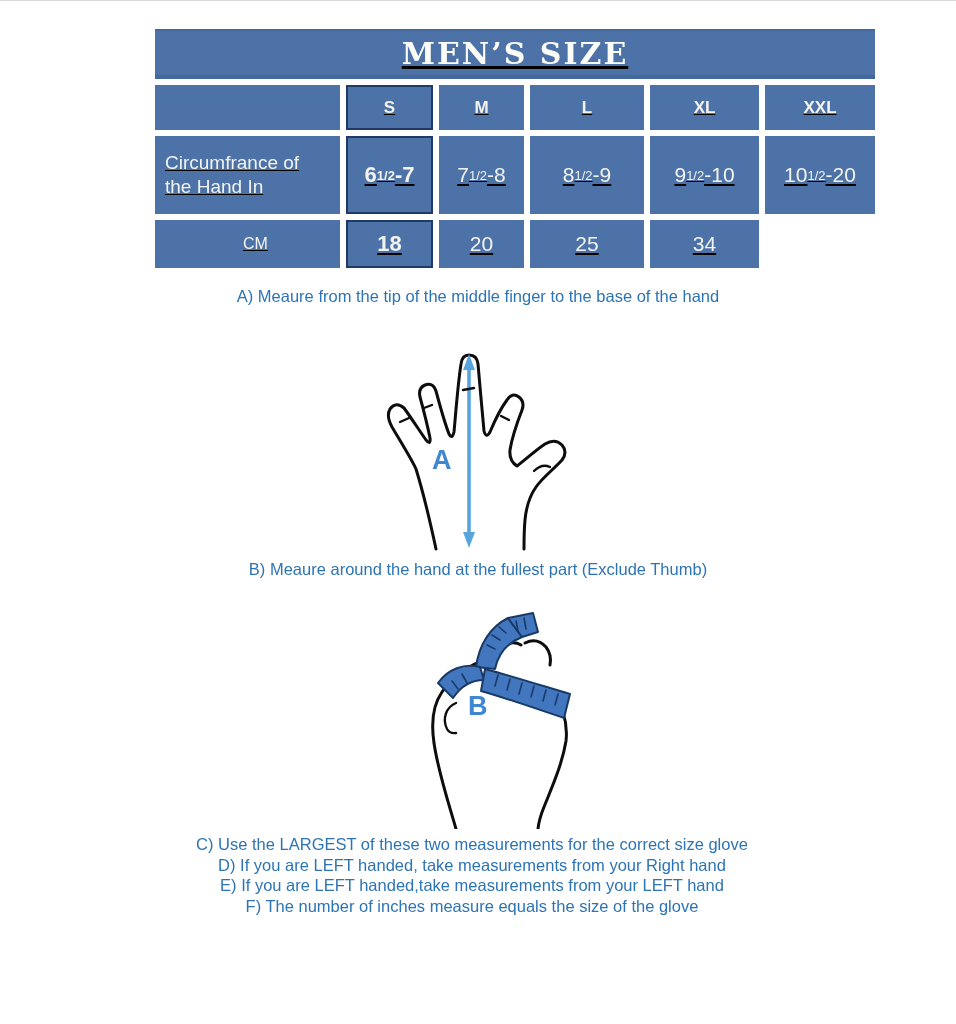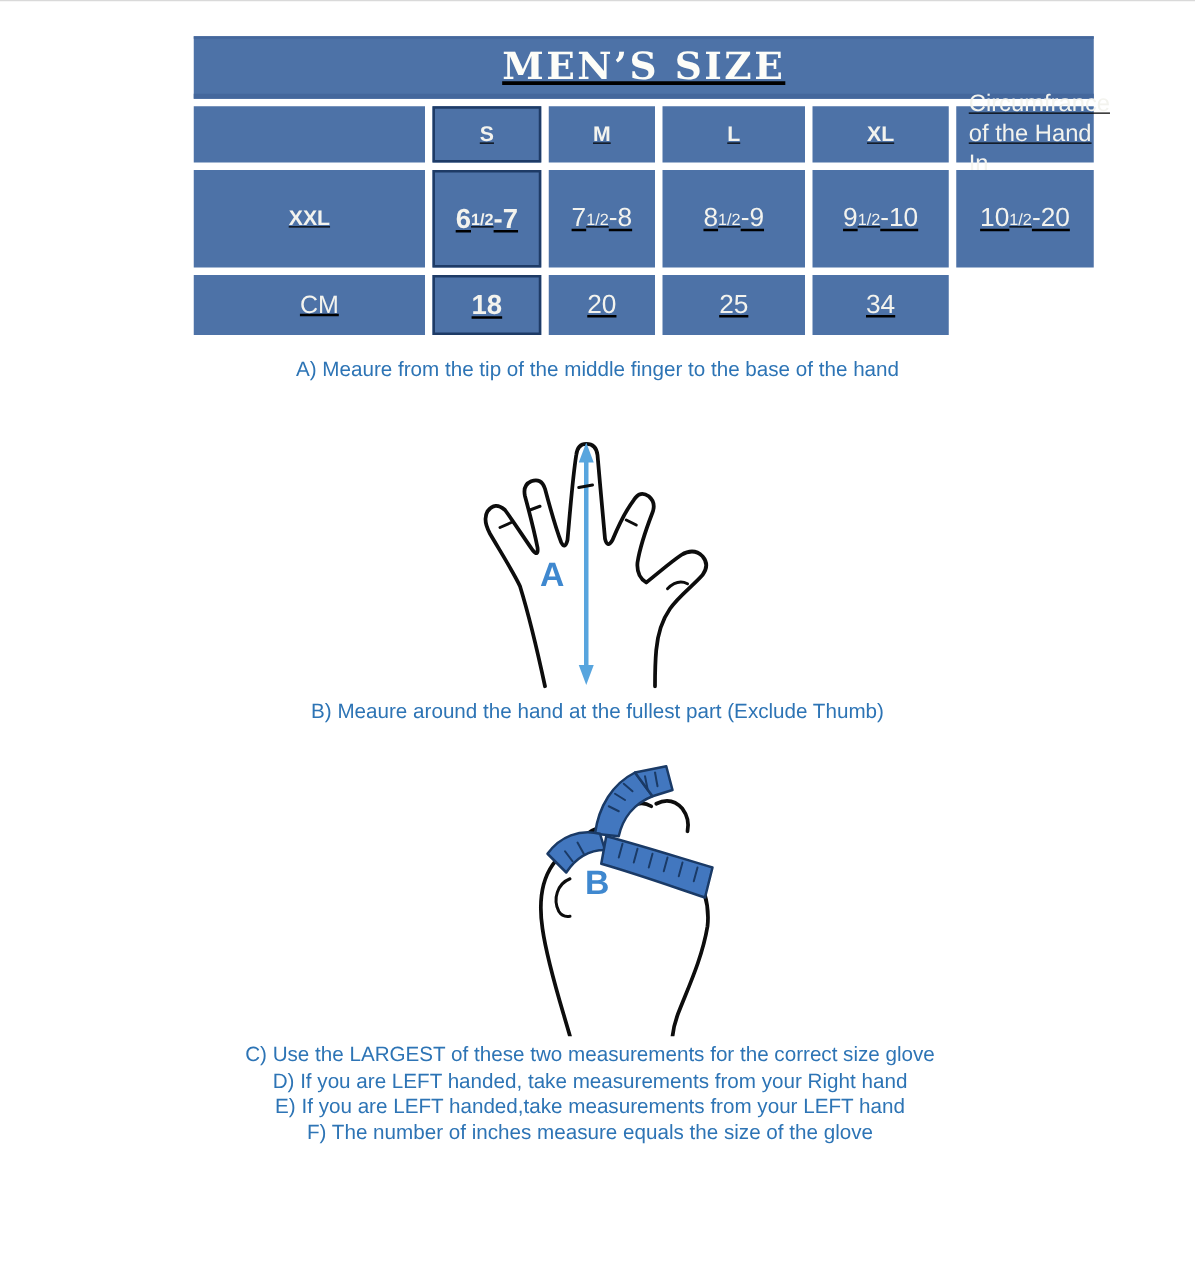--- a/index.html
+++ b/index.html
@@ -37,21 +37,21 @@
     color:#fdfdf8;display:flex;align-items:center;justify-content:center;
     font-family:"DejaVu Serif",serif;font-weight:800;font-size:30px;letter-spacing:2px;
   }
   .cell{
     background:var(--cell-blue);color:var(--cell-text);
     display:flex;align-items:center;justify-content:center;
   }
   .cell.head{font-size:17px;font-weight:bold;}
   .cell.rowlabel{font-size:19px;justify-content:flex-start;padding-left:10px;}
   .rl-inner{display:inline-block;width:148px;line-height:24px;text-align:left;}
-  .cell.cmlabel{font-size:20px;justify-content:center;padding-left:16px;}
+  .cell.cmlabel{font-size:16px;justify-content:center;padding-left:16px;}
   .cell.val{font-size:21px;white-space:nowrap;}
   .frac{font-size:13px;}
   .hl{border:2px solid var(--navy);}
   .hl.val{font-weight:bold;font-size:22px;}
   
   .note{
     position:absolute;left:0;width:956px;text-align:center;
     color:var(--text-blue);font-size:16.5px;
   }
   .line-a{top:286px;}
@@ -80,25 +80,25 @@
 <div class="canvas">
 
   <div class="size-table">
     <div class="t-title">MEN’S SIZE</div>
 
     <div class="cell"></div>
     <div class="cell head hl">S</div>
     <div class="cell head">M</div>
     <div class="cell head">L</div>
     <div class="cell head">XL</div>
+    <div class="cell head">XXL</div>
+
     <div class="cell rowlabel">
       <span class="rl-inner">Circumfrance of the Hand In</span>
     </div>
-
-    <div class="cell head">XXL</div>
     <div class="cell val hl">
       <span>6 </span>
         <span class="frac">1/2</span>
         <span>-7</span>
     </div>
     <div class="cell val">
       <span>7</span>
         <span class="frac">1/2</span>
         <span>-8</span>
     </div>

